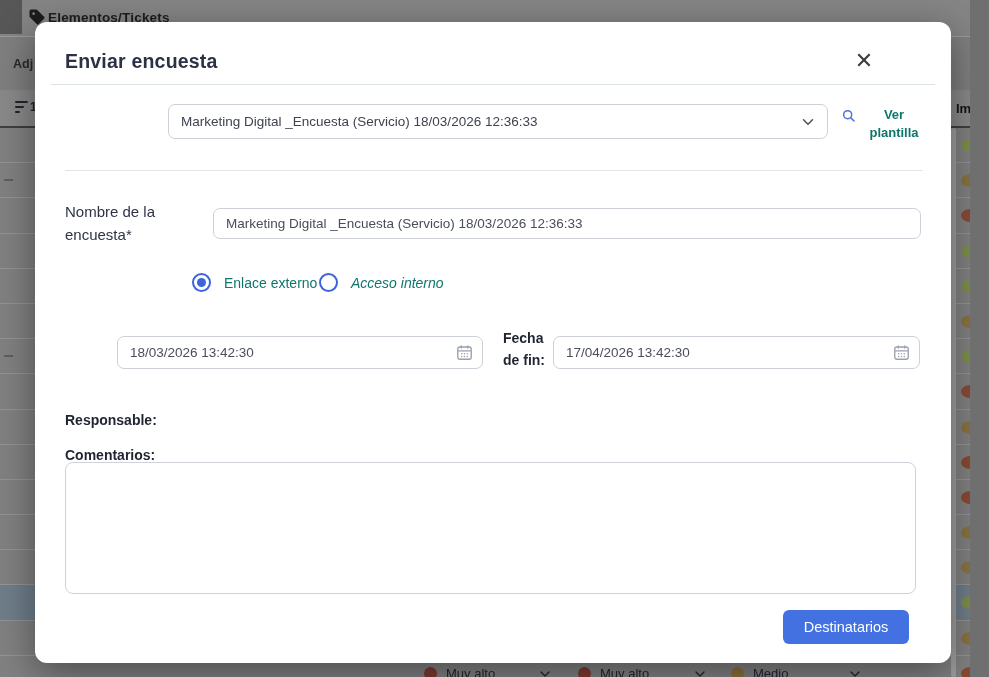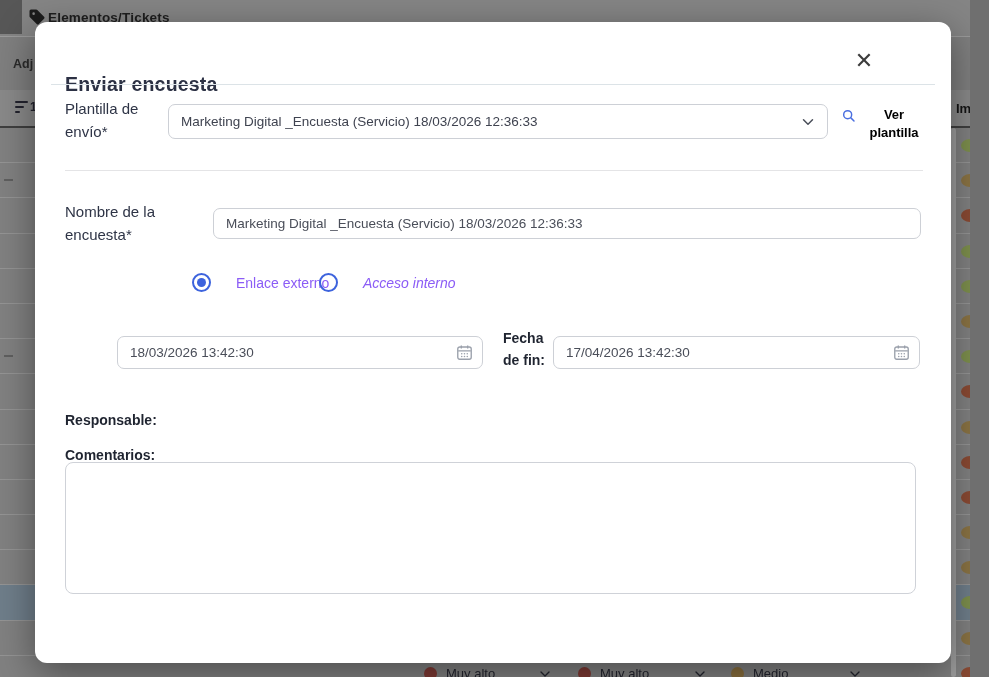--- a/index.html
+++ b/index.html
@@ -29,47 +29,47 @@
   .bg-dash{position:absolute;left:4px;top:16px;width:9px;height:2px;background:#5f5f5f;}
   .bg-sel-group{position:absolute;top:10px;display:flex;align-items:center;gap:9px;}
   .bg-sel-dot{width:13px;height:13px;border-radius:50%;flex:none;}
   .bg-sel-label{font-size:13px;color:#23242e;font-weight:400;white-space:nowrap;}
   .bg-chevron{position:absolute;top:10px;width:16px;height:16px;}
   .bg-scrollbar{position:absolute;left:951px;top:128px;width:5px;height:549px;background:#9f9f9f;border-radius:3px;}
 
   
   .modal{position:absolute;left:35px;top:22px;width:916px;height:641px;background:#ffffff;
          border-radius:12px;box-shadow:0 10px 38px rgba(0,0,0,.42);}
-  .m-title{position:absolute;left:30px;top:28px;font-size:19.5px;font-weight:700;color:#2c3144;letter-spacing:.2px;margin-top:23px;}
+  .m-title{position:absolute;left:30px;top:28px;font-size:19.5px;font-weight:700;color:#2c3144;letter-spacing:.2px;}
   .m-close{position:absolute;left:814px;top:24px;width:30px;height:30px;font-size:22px;font-weight:300;color:#3c3c3c;
            display:flex;align-items:center;justify-content:center;cursor:pointer;}
   .m-header-line{position:absolute;left:16px;right:16px;top:62px;border-top:1px solid #dce3e7;}
 
   .m-label{color:#2e3446;font-size:15px;line-height:1.5;position:absolute;}
   .m-label-b{color:#1f2430;font-size:14px;font-weight:700;line-height:1.55;position:absolute;}
 
   .m-select{position:absolute;left:133px;top:82px;width:660px;height:35px;border:1px solid #cdd0d6;border-radius:7px;
             box-sizing:border-box;background:#fff;display:flex;align-items:center;padding:0 34px 0 12px;cursor:pointer;}
   .m-select .val{font-size:13.5px;color:#3f4350;white-space:nowrap;overflow:hidden;}
   .m-select .chev{position:absolute;right:10px;top:8px;width:18px;height:18px;}
 
   .m-link{position:absolute;left:806px;top:84px;width:106px;display:flex;align-items:flex-start;gap:5px;cursor:pointer;}
-  .m-link .txt{font-size:13px;font-weight:700;color:#000000;text-align:center;width:64px;line-height:1.35;}
+  .m-link .txt{font-size:13px;font-weight:700;color:#0f766e;text-align:center;width:64px;line-height:1.35;}
   .m-link svg{margin-top:2px;flex:none;}
 
   .m-div2{position:absolute;left:30px;width:858px;top:148px;border-top:1px solid #e4e4e6;}
 
   .m-input{border:1px solid #cdd0d6;border-radius:7px;box-sizing:border-box;font-family:"Liberation Sans",sans-serif;
            font-size:13.5px;color:#4a4e59;padding:0 12px;outline:none;background:#fff;}
   #nombre-input{position:absolute;left:178px;top:186px;width:708px;height:31px;}
 
   .radio-item{position:absolute;display:flex;align-items:center;gap:13px;cursor:pointer;}
   .radio-circle{width:15px;height:15px;border:2px solid #3d63dd;border-radius:50%;position:relative;flex:none;}
   .radio-item.checked .radio-circle::after{content:"";position:absolute;left:3px;top:3px;width:9px;height:9px;border-radius:50%;background:#3d63dd;}
-  .radio-label{font-size:14px;color:#8b5cf6;margin-left:12px;}
+  .radio-label{font-size:14px;color:#0f766e;}
 
   .date-wrap{position:absolute;height:33px;}
   .date-wrap input{position:absolute;left:0;top:0;width:100%;height:100%;padding-right:56px;}
   .date-wrap .cal{position:absolute;right:9px;top:7px;width:19px;height:19px;cursor:pointer;}
 
   #comentarios-box{position:absolute;left:30px;top:440px;width:851px;height:132px;border:1px solid #cfd2d8;border-radius:8px;
                    box-sizing:border-box;resize:none;font-family:"Liberation Sans",sans-serif;font-size:13.5px;color:#444;padding:10px 12px;outline:none;}
 
   .m-button{position:absolute;left:748px;top:588px;width:126px;height:34px;background:#4471e1;color:#fff;border:none;
             border-radius:6px;font-family:"Liberation Sans",sans-serif;font-size:14.5px;cursor:pointer;
@@ -178,21 +178,20 @@
           </svg></span>
       </div>
     </div>
   <div class="bg-scrollbar"></div>
 
   <div class="modal">
     <div class="m-title">Enviar encuesta</div>
     <div class="m-close">✕</div>
     <div class="m-header-line"></div>
 
-    <div class="m-label" style="left:30px;top:76px;width:112px;">Plantilla de envío*</div>
 
     <div class="m-select">
       <span class="val">Marketing Digital _Encuesta (Servicio) 18/03/2026 12:36:33</span>
       <svg class="chev" viewBox="0 0 24 24" fill="none">
         <path d="M6 9l6 6 6-6" stroke="#4a4f5a" stroke-width="2" stroke-linecap="round" stroke-linejoin="round"></path>
       </svg>
     </div>
 
     <div class="m-link">
       <svg width="16" height="16" viewBox="0 0 24 24" fill="none">
@@ -247,14 +246,15 @@
             <circle cx="12" cy="17" r="1"></circle>
             <circle cx="15.5" cy="17" r="1"></circle>
         </g>
       </svg>
     </div>
 
     <div class="m-label-b" style="left:30px;top:388px;">Responsable:</div>
     <div class="m-label-b" style="left:30px;top:423px;">Comentarios:</div>
     <textarea id="comentarios-box" style=""></textarea>
 
+    <button class="m-button">Destinatarios</button>
   </div>
 </div>
 
 </body></html>

